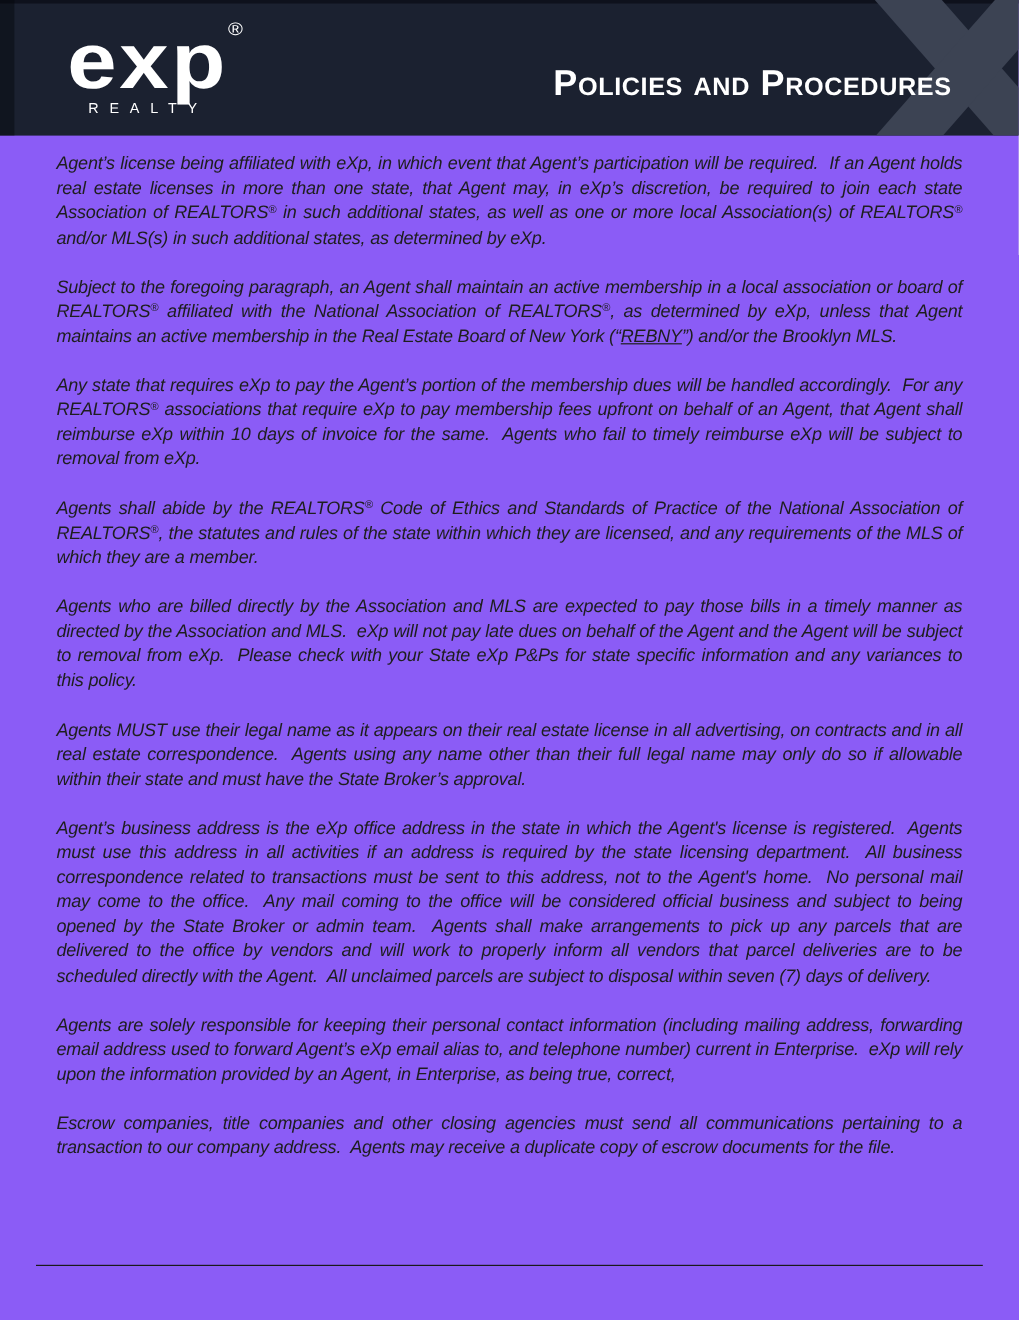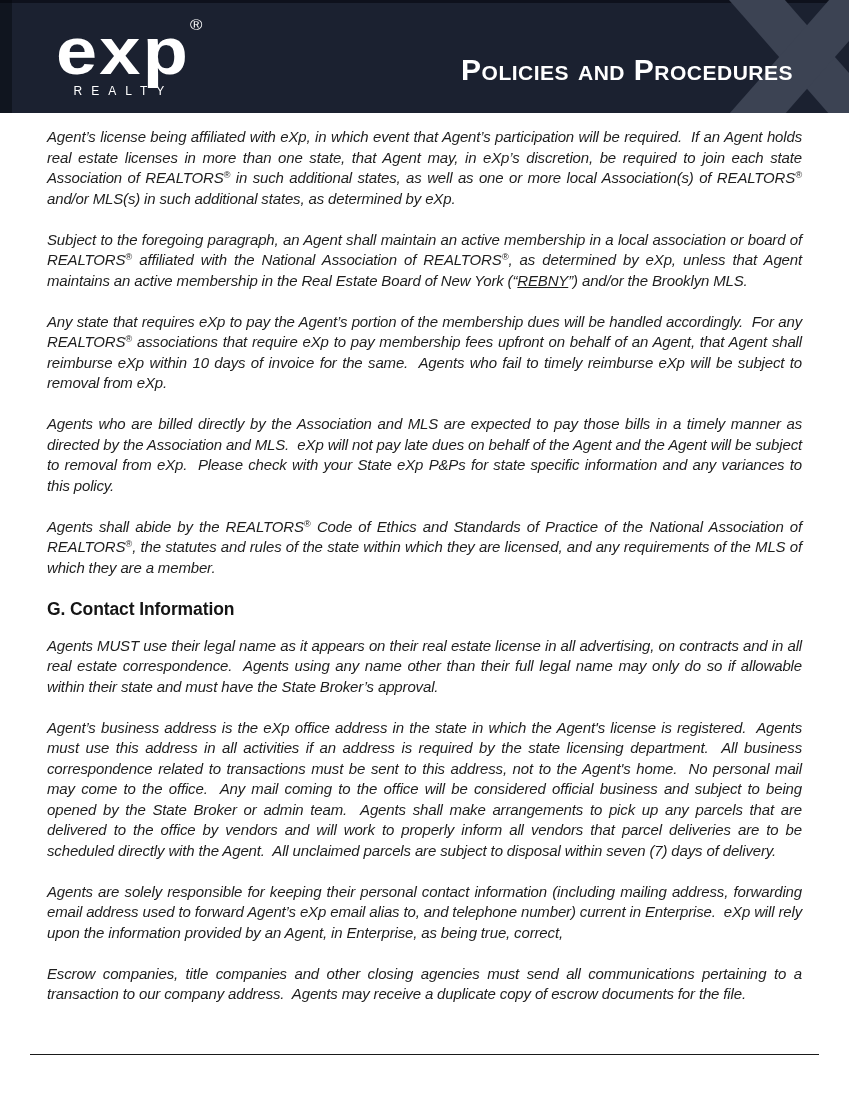--- a/index.html
+++ b/index.html
@@ -1,19 +1,19 @@
 <!DOCTYPE html>
 <html><head>
 <meta charset="utf-8">
 <style>
   * { margin: 0; padding: 0; box-sizing: border-box; }
   html, body { background: #e8e8e8; }
   .page {
     width: 849px; height: 1100px;
-    background: #ffffff;
+    background: #8b5cf6;
     position: relative;
     overflow: hidden;
     font-family: "Liberation Sans", "DejaVu Sans", sans-serif;
     margin: 0 auto;
   }
   
   .header {
     position: relative;
     height: 113px;
     background: #1b2130;
@@ -124,23 +124,22 @@
       <div class="logo-brand"><span>exp</span><span class="logo-reg">®</span></div>
       <div class="logo-sub">REALTY</div>
     </div>
     <h1 class="title">Policies and Procedures</h1>
   </header>
 
   <main class="content">
     <p><span>Agent’s license being affiliated with eXp, in which event that Agent’s participation will be required.&nbsp; If an Agent holds real estate licenses in more than one state, that Agent may, in eXp’s discretion, be required to join each state Association of REALTORS</span><span class="seg-sup">®</span><span> in such additional states, as well as one or more local Association(s) of REALTORS</span><span class="seg-sup">®</span><span> and/or MLS(s) in such additional states, as determined by eXp.</span></p>
     <p><span>Subject to the foregoing paragraph, an Agent shall maintain an active membership in a local association or board of REALTORS</span><span class="seg-sup">®</span><span> affiliated with the National Association of REALTORS</span><span class="seg-sup">®</span><span>, as determined by eXp, unless that Agent maintains an active membership in the Real Estate Board of New York (“</span><span class="seg-u">REBNY</span><span>”) and/or the Brooklyn MLS.</span></p>
     <p><span>Any state that requires eXp to pay the Agent’s portion of the membership dues will be handled accordingly.&nbsp; For any REALTORS</span><span class="seg-sup">®</span><span> associations that require eXp to pay membership fees upfront on behalf of an Agent, that Agent shall reimburse eXp within 10 days of invoice for the same.&nbsp; Agents who fail to timely reimburse eXp will be subject to removal from eXp.</span></p>
+    <p><span>Agents shall abide by the REALTORS</span><span class="seg-sup">®</span><span> Code of Ethics and Standards of Practice of the National Association of REALTORS</span><span class="seg-sup">®</span><span>, the statutes and rules of the state within which they are licensed, and any requirements of the MLS of which they are a member.</span></p>
     <p><span>Agents who are billed directly by the Association and MLS are expected to pay those bills in a timely manner as directed by the Association and MLS.&nbsp; eXp will not pay late dues on behalf of the Agent and the Agent will be subject to removal from eXp.&nbsp; Please check with your State eXp P&amp;Ps for state specific information and any variances to this policy.</span></p>
-    <p><span>Agents shall abide by the REALTORS</span><span class="seg-sup">®</span><span> Code of Ethics and Standards of Practice of the National Association of REALTORS</span><span class="seg-sup">®</span><span>, the statutes and rules of the state within which they are licensed, and any requirements of the MLS of which they are a member.</span></p>
-    <h2 class="section-heading">G. Contact Information</h2>
     <p><span>Agents MUST use their legal name as it appears on their real estate license in all advertising, on contracts and in all real estate correspondence.&nbsp; Agents using any name other than their full legal name may only do so if allowable within their state and must have the State Broker’s approval.</span></p>
     <p><span>Agent’s business address is the eXp office address in the state in which the Agent's license is registered.&nbsp; Agents must use this address in all activities if an address is required by the state licensing department.&nbsp; All business correspondence related to transactions must be sent to this address, not to the Agent's home.&nbsp; No personal mail may come to the office.&nbsp; Any mail coming to the office will be considered official business and subject to being opened by the State Broker or admin team.&nbsp; Agents shall make arrangements to pick up any parcels that are delivered to the office by vendors and will work to properly inform all vendors that parcel deliveries are to be scheduled directly with the Agent.&nbsp; All unclaimed parcels are subject to disposal within seven (7) days of delivery.</span></p>
     <p><span>Agents are solely responsible for keeping their personal contact information (including mailing address, forwarding email address used to forward Agent’s eXp email alias to, and telephone number) current in Enterprise.&nbsp; eXp will rely upon the information provided by an Agent, in Enterprise, as being true, correct,</span></p>
     <p><span>Escrow companies, title companies and other closing agencies must send all communications pertaining to a transaction to our company address.&nbsp; Agents may receive a duplicate copy of escrow documents for the file.</span></p>
   </main>
 
   <footer class="footer">
     <span class="f-left">eXp Realty (USA) Policies and Procedures</span>
     <span class="f-center">Page 66 of 85</span>
     <span class="f-right">Version_R_USA_EN_04.06.2025</span>

